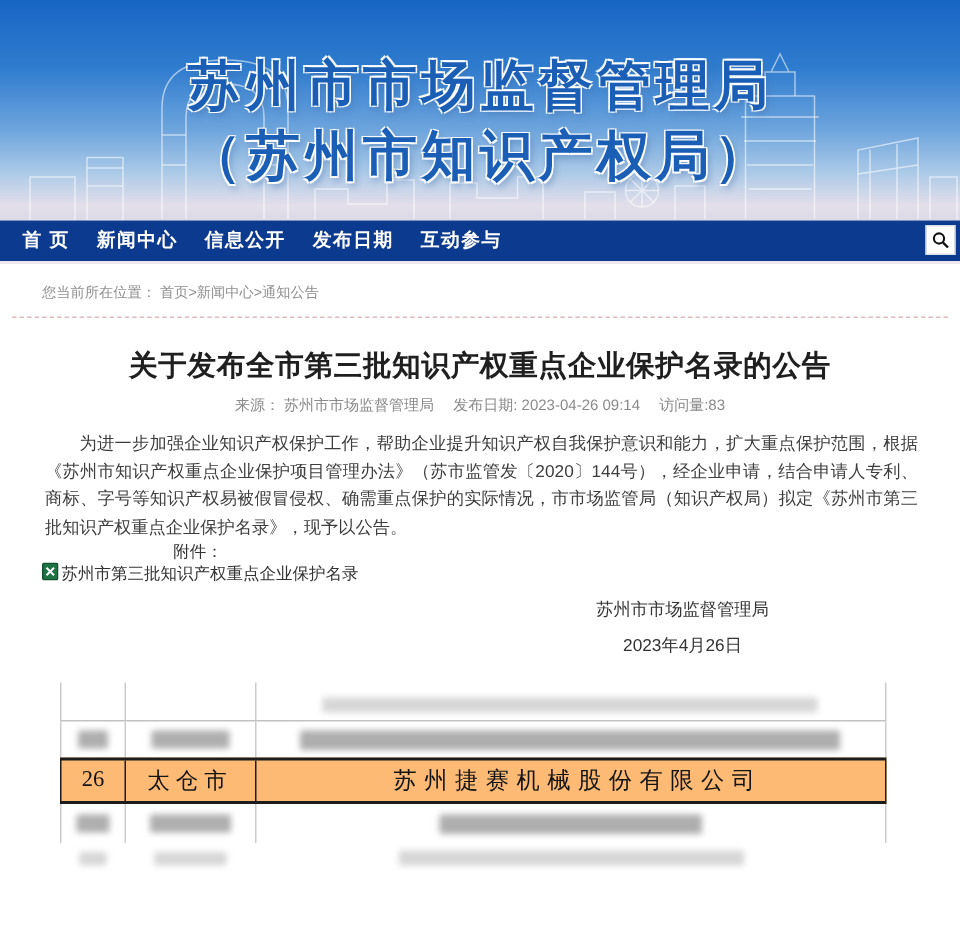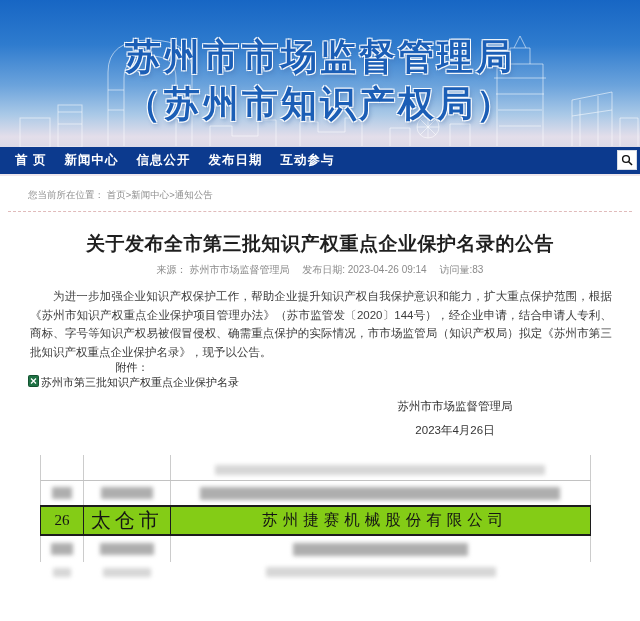--- a/index.html
+++ b/index.html
@@ -61,27 +61,27 @@
   .trow{display:flex;box-sizing:border-box;position:relative;}
   .tcell{box-sizing:border-box;display:flex;align-items:center;justify-content:center;}
   .c1{width:43px;}.c2{width:87px;}.c3{width:421px;}
   .blur-row .tcell{border-right:1px solid #cccccc;}
   .blur-row{border-left:1px solid #cccccc;border-right:none;}
   .blur-block{background:#aeaeae;filter:blur(2px);border-radius:1px;height:12px;}
   .row-top{height:26px;border-bottom:1px solid #c2c2c2;}
   .row-top .blur-block{margin-top:4px;}
   .row-a{height:24px;}
   .row-focus{
-    height:31px;background:#84cc16;border-top:2px solid #1c1c1c;border-bottom:2px solid #1c1c1c;
+    height:31px;background:#fdba74;border-top:2px solid #1c1c1c;border-bottom:2px solid #1c1c1c;
     border-left:1px solid #1c1c1c;border-right:1px solid #1c1c1c;
   }
   .row-focus .tcell{border-right:1px solid #1c1c1c;color:#141414;}
   .row-focus .tcell:last-child{border-right:none;padding-left:10px;}
   .row-focus .c1{font-size:15px;}
-  .row-focus .c2{font-size:20px;letter-spacing:4px;}
+  .row-focus .c2{font-size:15px;letter-spacing:4px;}
   .row-focus .c3{font-size:15.5px;letter-spacing:5px;}
   .row-c{height:26px;}
   .row-d{height:20px;border:none;}
   .row-d .tcell{border:none;}
   .faint{opacity:.5;}
 </style>
 </head>
 <body>
 
 <div class="banner">

